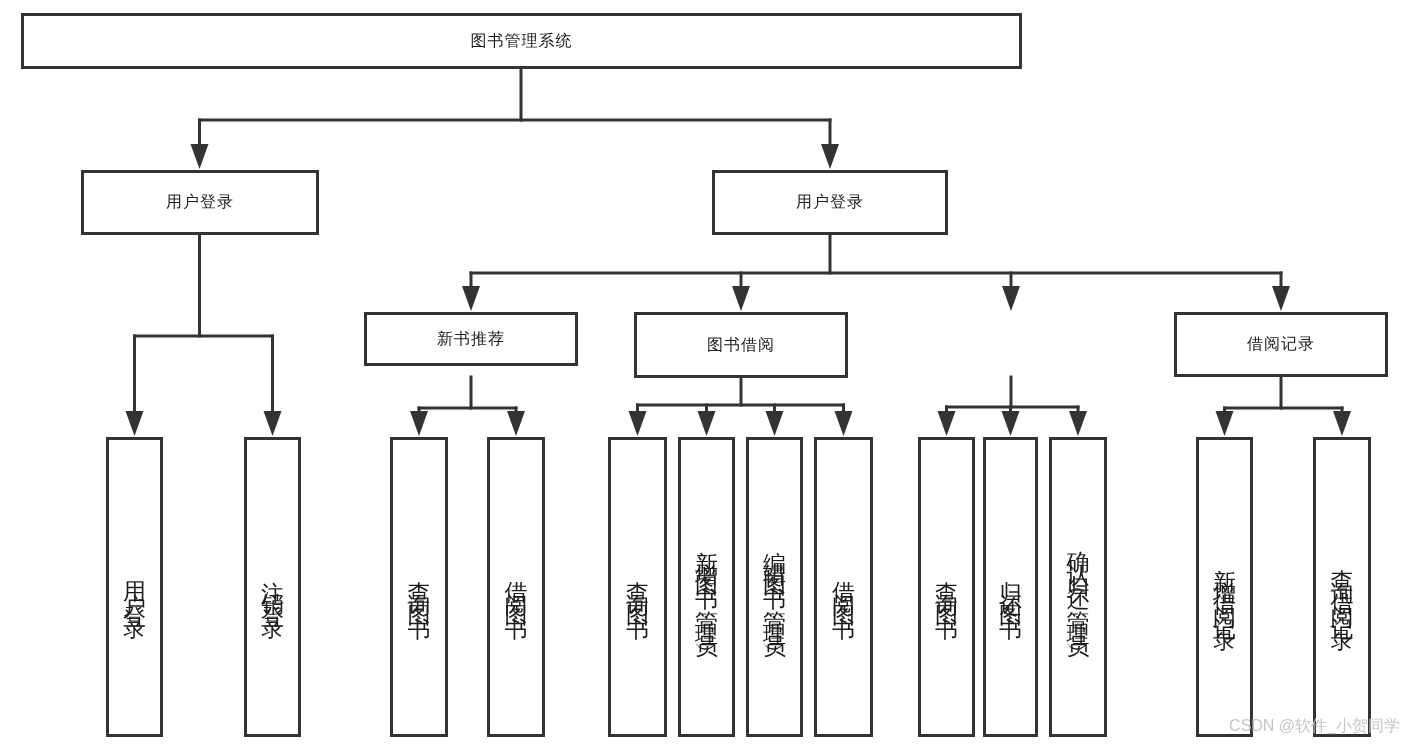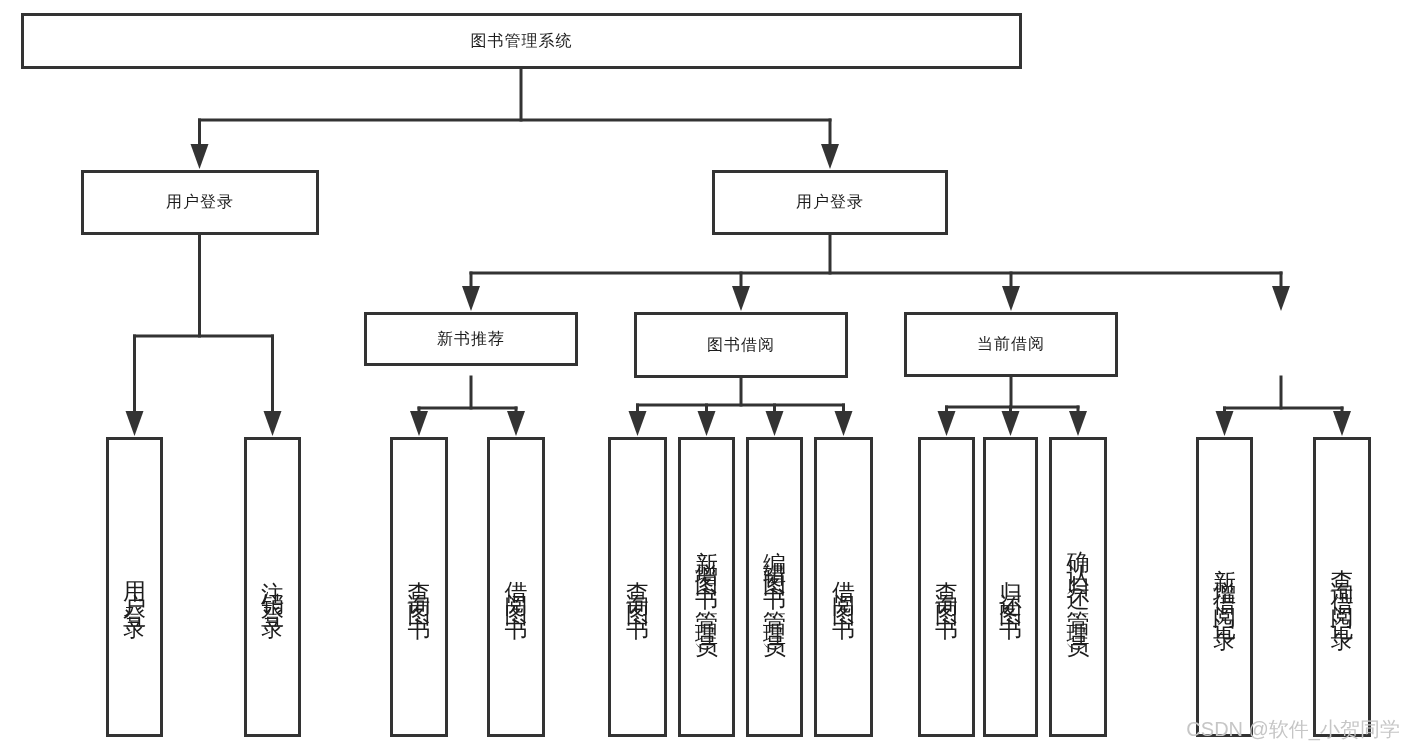--- a/index.html
+++ b/index.html
@@ -14,21 +14,21 @@
     border:3px solid var(--line); background:#fff; color:var(--text);
     display:flex; align-items:center; justify-content:center;
   }
   .box.h { font-size:16px; letter-spacing:1px; white-space:nowrap; }
   .box.v span {
     writing-mode:vertical-rl; text-orientation:mixed;
     font-size:23px; letter-spacing:12px; line-height:1;
   }
   .watermark {
     position:absolute; z-index:5; color:var(--wm);
-    font-size:20px; white-space:nowrap;text-align:center;
+    font-size:16px; white-space:nowrap;text-align:center;
   }
 </style>
 </head>
 <body>
 
 <div class="canvas">
 
   <svg class="connectors" width="1405" height="747" viewBox="0 0 1405 747">
       <line x1="521" y1="69" x2="521" y2="120" stroke="#333333" stroke-width="3" stroke-linecap="square"></line>
       <line x1="199.5" y1="120" x2="830" y2="120" stroke="#333333" stroke-width="3" stroke-linecap="square"></line>
@@ -84,21 +84,21 @@
       <polygon points="1333,411 1351,411 1342,436" fill="#333333"></polygon>
     </svg>
 
   <div class="box h" style="left:21px;top:13px;width:1001px;height:56px">图书管理系统</div>
 
   <div class="box h" style="left:81px;top:170px;width:238px;height:65px">用户登录</div>
   <div class="box h" style="left:712px;top:170px;width:236px;height:65px">用户登录</div>
 
   <div class="box h" style="left:364px;top:312px;width:214px;height:54px">新书推荐</div>
   <div class="box h" style="left:634px;top:312px;width:214px;height:66px">图书借阅</div>
-  <div class="box h" style="left:904px;top:312px;width:214px;height:65px">当前借阅</div>
+  <div class="box h" style="left:1174px;top:312px;width:214px;height:65px">借阅记录</div>
 
   <div class="box v" style="left:106px;top:437px;width:57px;height:300px">
     <span>用户登录</span>
     </div>
   <div class="box v" style="left:244px;top:437px;width:57px;height:300px">
     <span>注销登录</span>
     </div>
 
   <div class="box v" style="left:390px;top:437px;width:58px;height:300px">
     <span>查询图书</span>

